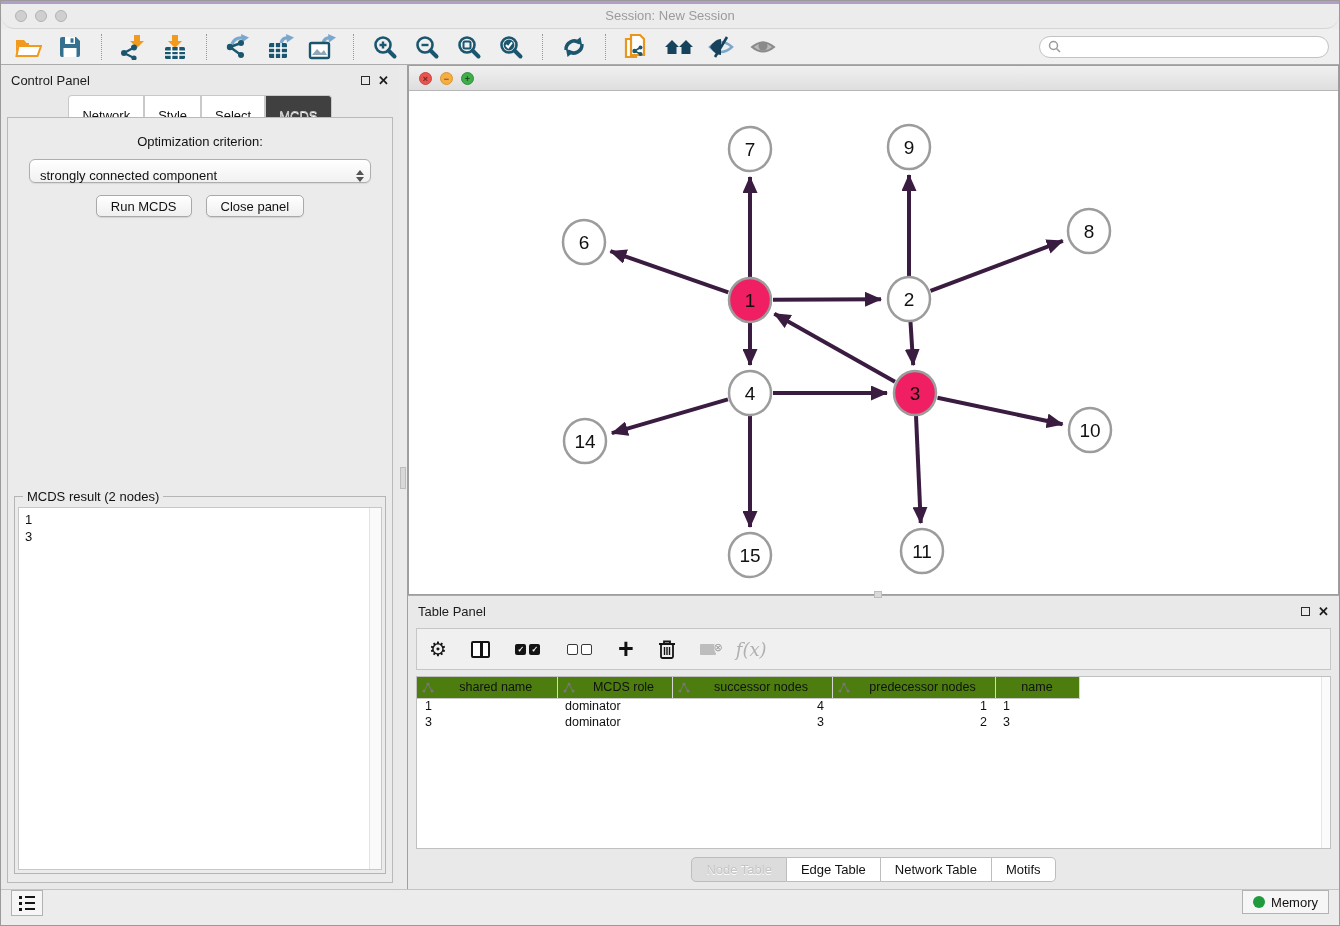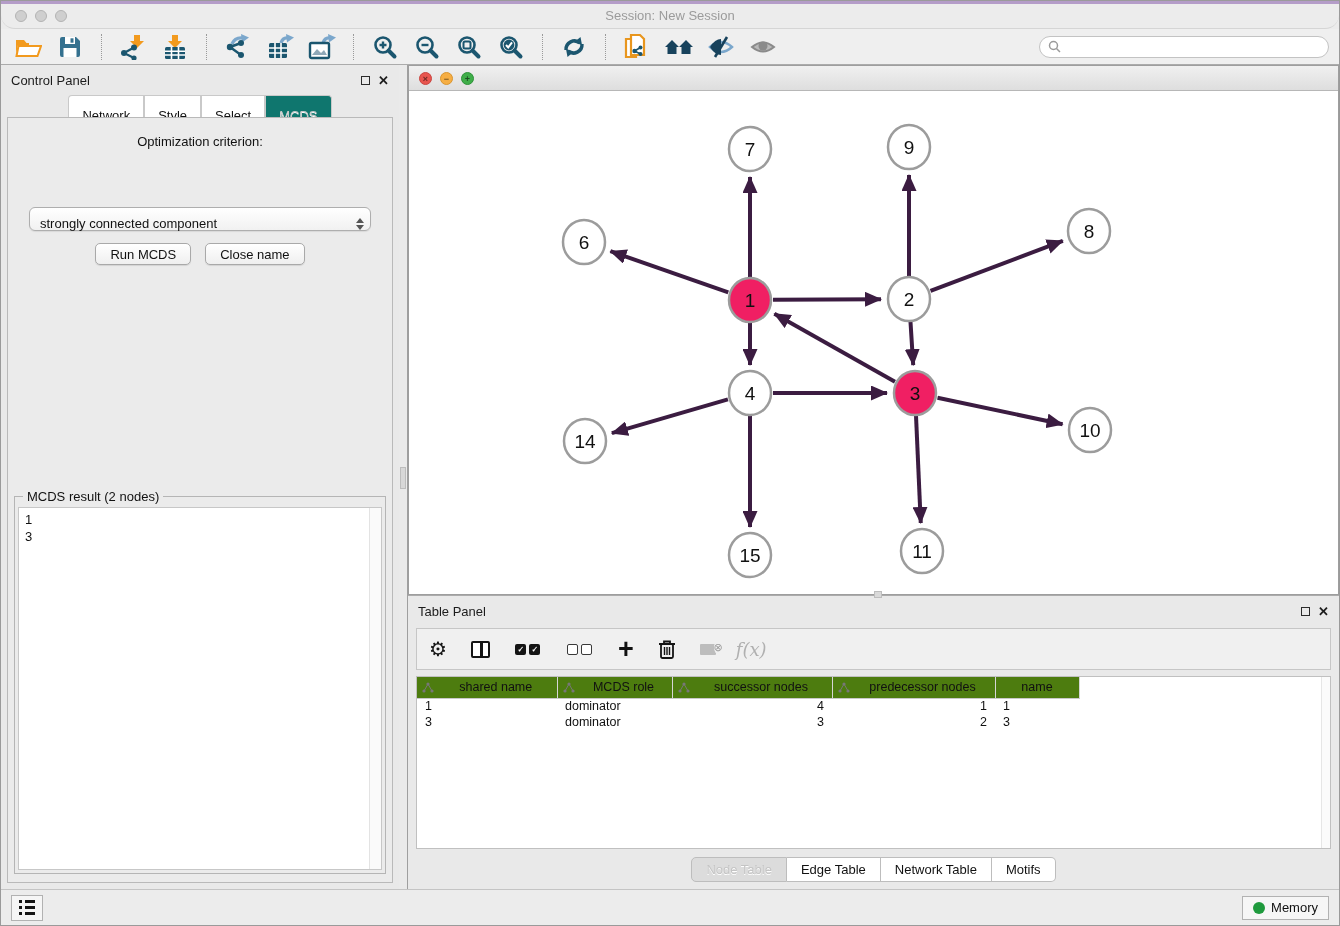--- a/index.html
+++ b/index.html
@@ -35,29 +35,29 @@
   .panel-head { height:30px; display:flex; align-items:center; padding:0 10px; }
   .panel-title { font-size:13px; color:#1c1c1c; }
   .panel-head-icons { margin-left:auto; display:flex; gap:8px; align-items:center; }
   .float-ic { width:9px; height:9px; border:1.5px solid #2b2b2b; display:inline-block; }
   .close-ic { font-size:13px; font-weight:bold; color:#1c1c1c; line-height:1; }
 
   .cp-tabs { display:flex; justify-content:center; height:22px; margin-bottom:0; }
   .cp-tab { background:#fff; border:1px solid #c9c9c9; border-bottom:none; padding:12px 13px;
     font-size:13px; color:#111; }
   .cp-tab:first-child { border-radius:4px 0 0 0; }
-  .cp-tab.active { background:#0f766e; color:#c8c8c8; border-radius:0 4px 0 0;
+  .cp-tab.active { background:#404040; color:#c8c8c8; border-radius:0 4px 0 0;
     text-shadow:0 1px 0 #fff; }
 
   .cp-body { flex:1; margin:0 6px 6px 6px; border:1px solid #b9b9b9; background:#ebebeb;
     display:flex; flex-direction:column; align-items:center; padding-top:16px; min-height:0; }
   .opt-label { font-size:13px; color:#111; margin-bottom:10px; }
   .selectbox { width:342px; height:24px; border:1px solid #aeaeae; border-radius:6px;
     background:linear-gradient(#ffffff,#f1f1f1); display:flex; align-items:center;
-    padding:9px 6px 0 10px; font-size:13px; color:#111; box-shadow:0 1px 1px rgba(0,0,0,.08);margin-top:48px; }
+    padding:9px 6px 0 10px; font-size:13px; color:#111; box-shadow:0 1px 1px rgba(0,0,0,.08); }
   .selectbox .sel-text { flex:1; }
   .stepper { display:flex; flex-direction:column; gap:2px; align-items:center; }
   .stepper i { width:0; height:0; border-left:4px solid transparent; border-right:4px solid transparent; }
   .stepper .up { border-bottom:5px solid #555; }
   .stepper .dn { border-top:5px solid #555; }
   .cp-btn-row { display:flex; gap:14px; margin-top:12px; }
   .mac-btn { height:22px; padding:0 14px; font-size:13px; color:#111;
     border:1px solid #a9a9a9; border-radius:5px; background:linear-gradient(#ffffff,#efefef);
     box-shadow:0 1px 1px rgba(0,0,0,.1); }
 
@@ -126,21 +126,21 @@
 
   .tp-tabs-row { height:40px; display:flex; align-items:center; justify-content:center; }
   .tp-tab { background:#fff; border:1px solid #bdbdbd; border-left:none; padding:4px 14px;
     font-size:13px; color:#111; }
   .tp-tab:first-child { border-left:1px solid #bdbdbd; border-radius:5px 0 0 5px; }
   .tp-tab:last-child { border-radius:0 5px 5px 0; }
   .tp-tab.active { background:#dcdcdc; color:#c4c4c4; text-shadow:0 1px 0 #fff; }
 
   
   .statusbar { height:36px; background:#ececec; border-top:1px solid #c4c4c4;
-    display:flex; align-items:center; padding:0 10px; flex:0 0 auto; }
+    display:flex; align-items:flex-start; padding:0 10px; flex:0 0 auto; }
   .list-btn { width:32px; height:26px; border:1px solid #b2b2b2; background:#f6f6f6;
     display:flex; flex-direction:column; justify-content:center; gap:3px; padding:0 7px; }
   .list-btn .li-row { display:flex; align-items:center; gap:3px; }
   .list-btn .li-dot { width:3px; height:3px; background:#161616; }
   .list-btn .li-bar { flex:1; height:2.5px; background:#161616; }
   .mem-btn { margin-left:auto; height:24px; border:1px solid #b2b2b2; background:#f6f6f6;
     display:flex; align-items:center; gap:6px; padding:0 10px; font-size:13px; color:#111; }
   .mem-dot { width:12px; height:12px; border-radius:50%; background:#1f9a3d; }
 
   svg .ic-dark { fill:#1b566f; } svg .ic-dark-s { stroke:#1b566f; fill:none; }
@@ -331,21 +331,21 @@
         <div class="opt-label">Optimization criterion:</div>
         <div class="selectbox">
           <span class="sel-text">strongly connected component</span>
           <span class="stepper">
               <i class="up"></i>
               <i class="dn"></i>
             </span>
         </div>
         <div class="cp-btn-row">
           <button class="mac-btn">Run MCDS</button>
-          <button class="mac-btn">Close name</button>
+          <button class="mac-btn">Close panel</button>
         </div>
         <div class="result-fieldset">
           <span class="result-legend">MCDS result (2 nodes)</span>
           <div class="result-box">
             <div class="result-lines">
               <div>1</div>
               <div>3</div>
             </div>
             <div class="result-scroll"></div>
           </div>

